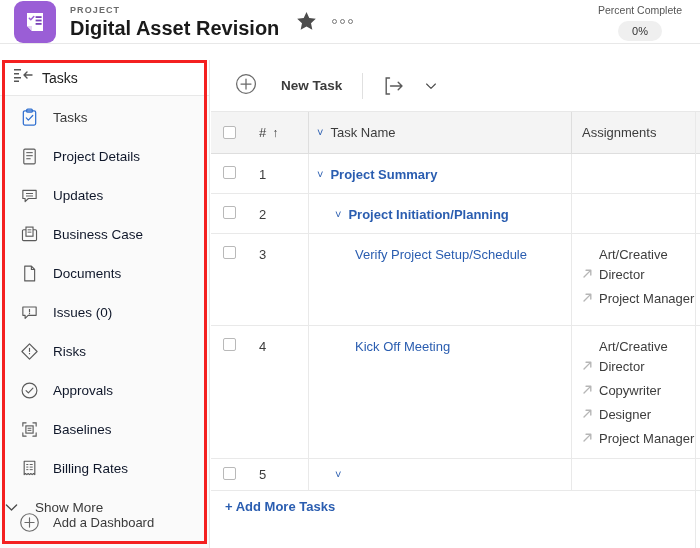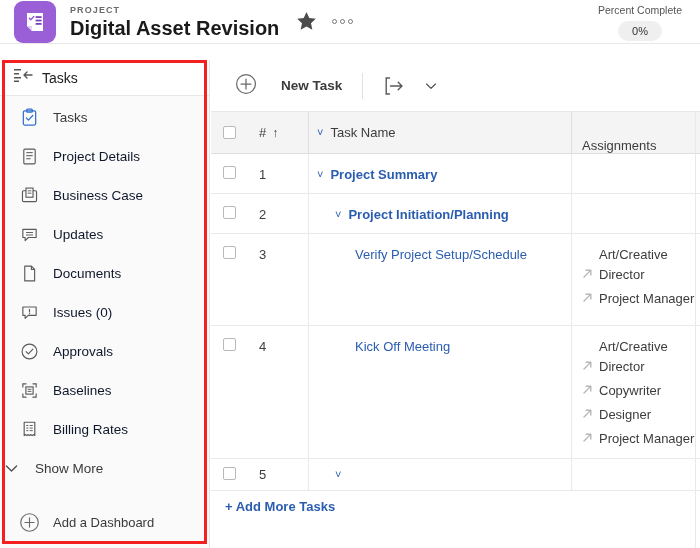--- a/index.html
+++ b/index.html
@@ -110,21 +110,21 @@
   .th-row { background: #f4f4f4; border-bottom: 1px solid #dedede; height: 42px; }
   .c-chk   { width: 36px; flex: 0 0 36px; display:flex; align-items:flex-start; justify-content:center; padding-top: 12px;}
   .th-row .c-chk { align-items: center; padding-top: 0; }
   .c-num   { width: 62px; flex: 0 0 62px; display:flex; align-items:flex-start; padding-top: 13px; padding-left: 12px;
              border-right: 1px solid #e9e9e9; }
   .th-row .c-num { align-items:center; padding-top:0; border-right: 1px solid #dedede;}
   .c-name  { width: 263px; flex: 0 0 263px; display:flex; align-items:flex-start; padding-top: 12px;
              border-right: 1px solid #e9e9e9; }
   .th-row .c-name { align-items:center; padding-top:0; padding-left: 8px; border-right: 1px solid #dedede;}
   .c-assign{ flex: 1 1 auto; padding: 11px 0 8px 10px; }
-  .th-row .c-assign { display:flex; align-items:flex-end; padding: 0 0 0 10px; }
+  .th-row .c-assign { display:flex; align-items:center; padding: 0 0 0 10px; }
 
   .chkbox {
     width: 13px; height: 13px; border: 1px solid #b9b9b9; border-radius: 2px; background: #fff;
   }
   .th-txt { color: #3c3c3c; font-size: 13px; }
   .num-txt { color: #3c3c3c; font-size: 13px; }
   .sort-ico { margin-left: 6px; color: #3c3c3c; font-size: 12px; }
   .caret-blue { color: #2a5db0; font-size: 11px; margin-right: 7px; line-height: 17px; }
   .task-link { color: #2a5db0; font-size: 13px; text-decoration: none; line-height: 17px; }
   .task-link.bold { font-weight: bold; }
@@ -222,61 +222,71 @@
             <rect x="6.6" y="8.6" width="6.8" height="1.1" fill="#5a5a5a"></rect>
             <rect x="6.6" y="11.8" width="4.6" height="1.1" fill="#5a5a5a"></rect>
           </svg>
         </span>
         <span class="nav-label">Project Details</span>
       </div>
 
       <div class="nav-item">
         <span class="nav-icon">
           <svg width="19" height="19" viewBox="0 0 20 20">
+            <path d="M3 4.6 h14 v8.6 h-8.2 l-3.4 3.2 v-3.2 h-2.4 z" fill="none" stroke="#5a5a5a" stroke-width="1.2" stroke-linejoin="round"></path>
+            <rect x="6.3" y="7.4" width="7.4" height="1" fill="#5a5a5a"></rect>
+            <rect x="6.3" y="10" width="7.4" height="1" fill="#5a5a5a"></rect>
+          </svg>
+        </span>
+        <span class="nav-label">Updates</span>
+      </div>
+
+      <div class="nav-item">
+        <span class="nav-icon">
+          <svg width="19" height="19" viewBox="0 0 20 20">
             <rect x="2.6" y="5" width="14.8" height="11.4" rx="1.2" fill="none" stroke="#5a5a5a" stroke-width="1.2"></rect>
             <rect x="6.3" y="2.2" width="7.4" height="9.6" fill="#fff" stroke="#5a5a5a" stroke-width="1.2"></rect>
             <rect x="8" y="4.6" width="4" height="1" fill="#5a5a5a"></rect>
             <rect x="8" y="7" width="4" height="1" fill="#5a5a5a"></rect>
           </svg>
         </span>
         <span class="nav-label">Business Case</span>
       </div>
 
       <div class="nav-item">
         <span class="nav-icon">
           <svg width="19" height="19" viewBox="0 0 20 20">
-            <path d="M3 4.6 h14 v8.6 h-8.2 l-3.4 3.2 v-3.2 h-2.4 z" fill="none" stroke="#5a5a5a" stroke-width="1.2" stroke-linejoin="round"></path>
-            <rect x="6.3" y="7.4" width="7.4" height="1" fill="#5a5a5a"></rect>
-            <rect x="6.3" y="10" width="7.4" height="1" fill="#5a5a5a"></rect>
-          </svg>
-        </span>
-        <span class="nav-label">Updates</span>
-      </div>
-
-      <div class="nav-item">
-        <span class="nav-icon">
-          <svg width="19" height="19" viewBox="0 0 20 20">
             <path d="M5 2.2 h7 l3.4 3.6 v12 h-10.4 z" fill="none" stroke="#5a5a5a" stroke-width="1.2" stroke-linejoin="round"></path>
             <path d="M12 2.2 v3.6 h3.4" fill="none" stroke="#5a5a5a" stroke-width="1.2"></path>
           </svg>
         </span>
         <span class="nav-label">Documents</span>
       </div>
 
       <div class="nav-item">
         <span class="nav-icon">
           <svg width="19" height="19" viewBox="0 0 20 20">
             <path d="M3 4.2 h14 v8.8 h-8.4 l-3.2 3.2 v-3.2 h-2.4 z" fill="none" stroke="#5a5a5a" stroke-width="1.2" stroke-linejoin="round"></path>
             <rect x="9.4" y="6.3" width="1.2" height="3.6" fill="#5a5a5a"></rect>
             <rect x="9.4" y="10.6" width="1.2" height="1.2" fill="#5a5a5a"></rect>
           </svg>
         </span>
         <span class="nav-label">Issues (0)</span>
       </div>
 
+      <div class="nav-item">
+        <span class="nav-icon">
+          <svg width="19" height="19" viewBox="0 0 20 20">
+            <path d="M10 2 L18 10 L10 18 L2 10 Z" fill="none" stroke="#5a5a5a" stroke-width="1.2" stroke-linejoin="round"></path>
+            <rect x="9.4" y="6.2" width="1.2" height="4.2" fill="#5a5a5a"></rect>
+            <rect x="9.4" y="11.6" width="1.2" height="1.3" fill="#5a5a5a"></rect>
+          </svg>
+        </span>
+        <span class="nav-label">Risks</span>
+      </div>
 
       <div class="nav-item">
         <span class="nav-icon">
           <svg width="19" height="19" viewBox="0 0 20 20">
             <circle cx="10" cy="10" r="7.8" fill="none" stroke="#5a5a5a" stroke-width="1.2"></circle>
             <path d="M6.4 10.2 l2.4 2.4 l4.8 -5" stroke="#5a5a5a" stroke-width="1.2" fill="none" stroke-linecap="round" stroke-linejoin="round"></path>
           </svg>
         </span>
         <span class="nav-label">Approvals</span>
       </div>

